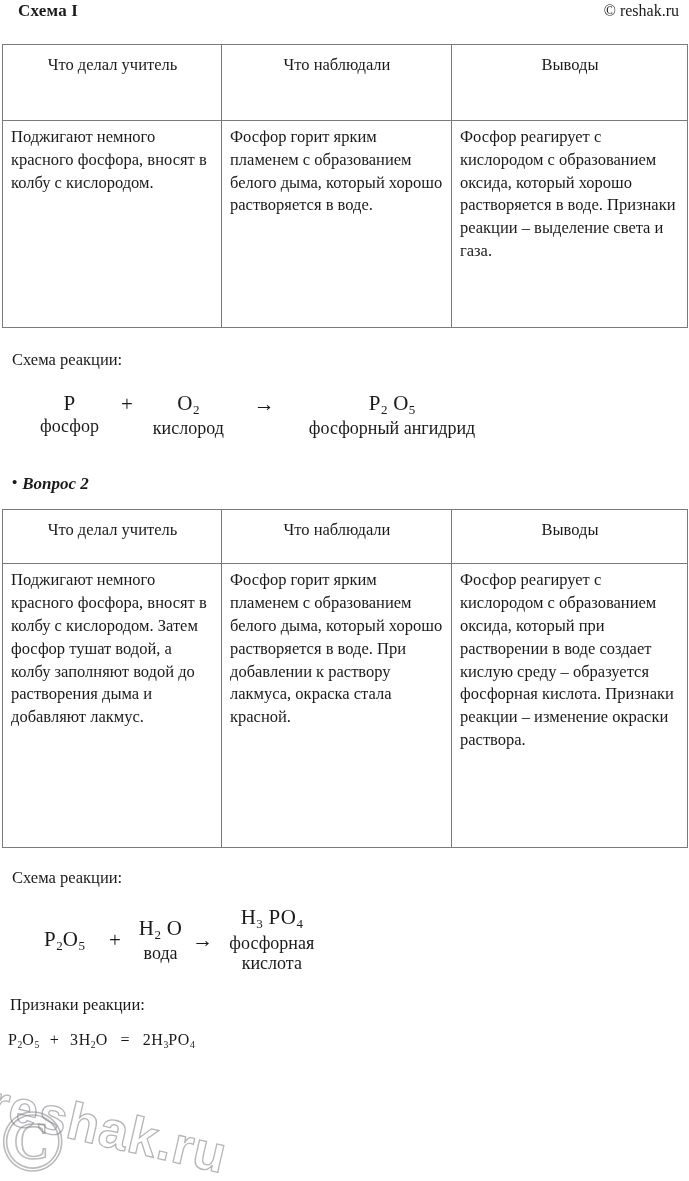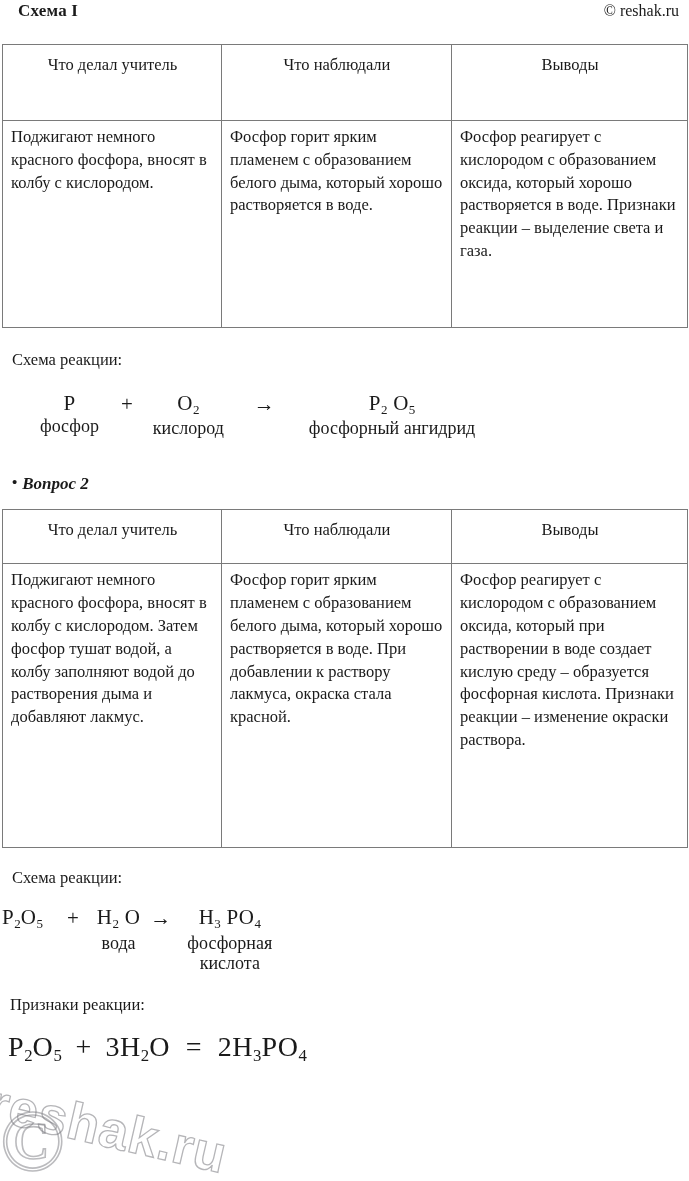--- a/index.html
+++ b/index.html
@@ -133,21 +133,21 @@
     white-space: nowrap;
   }
   .rx-name .nm2 { display: block; }
   .rx-op {
     font-size: 21px;
     padding-top: 1px;
     line-height: 1.05;
   }
 
   .eq-final {
-    font-size: 28px;
+    font-size: 16px;
     letter-spacing: .6px;
     white-space: nowrap;
   }
   .eq-final sub {
     font-size: 0.6em;
     vertical-align: -0.27em;
     letter-spacing: 0;
   }
 
   
@@ -257,21 +257,21 @@
       <tr>
         <td>Поджигают немного красного фосфора, вносят в колбу с кислородом. Затем фосфор тушат водой, а колбу заполняют водой до растворения дыма и добавляют лакмус.</td>
         <td>Фосфор горит ярким пламенем с образованием белого дыма, который хорошо растворяется в воде. При добавлении к раствору лакмуса, окраска стала красной.</td>
         <td>Фосфор реагирует с кислородом с образованием оксида, который при растворении в воде создает кислую среду – образуется фосфорная кислота. Признаки реакции – изменение окраски раствора.</td>
       </tr>
     </tbody>
   </table>
 
   <div class="scheme-label" style="margin-top:20px;">Схема реакции:</div>
 
-  <div class="reaction" style="margin-top:18px; ">
+  <div class="reaction" style="margin-top:18px; margin-left:42px;align-items:center;">
     <div class="rx-item">
       <div class="rx-formula"><span>P</span><sub>2</sub><span>O</span><sub>5</sub></div>
     </div>
     <div class="rx-op" style="margin:0 18px 0 24px;">+</div>
     <div class="rx-item">
       <div class="rx-formula"><span>H</span><sub>2</sub>&nbsp;<span>O</span></div>
       <div class="rx-name">вода</div>
     </div>
     <div class="rx-op" style="margin:0 16px 0 10px;">→</div>
     <div class="rx-item">

